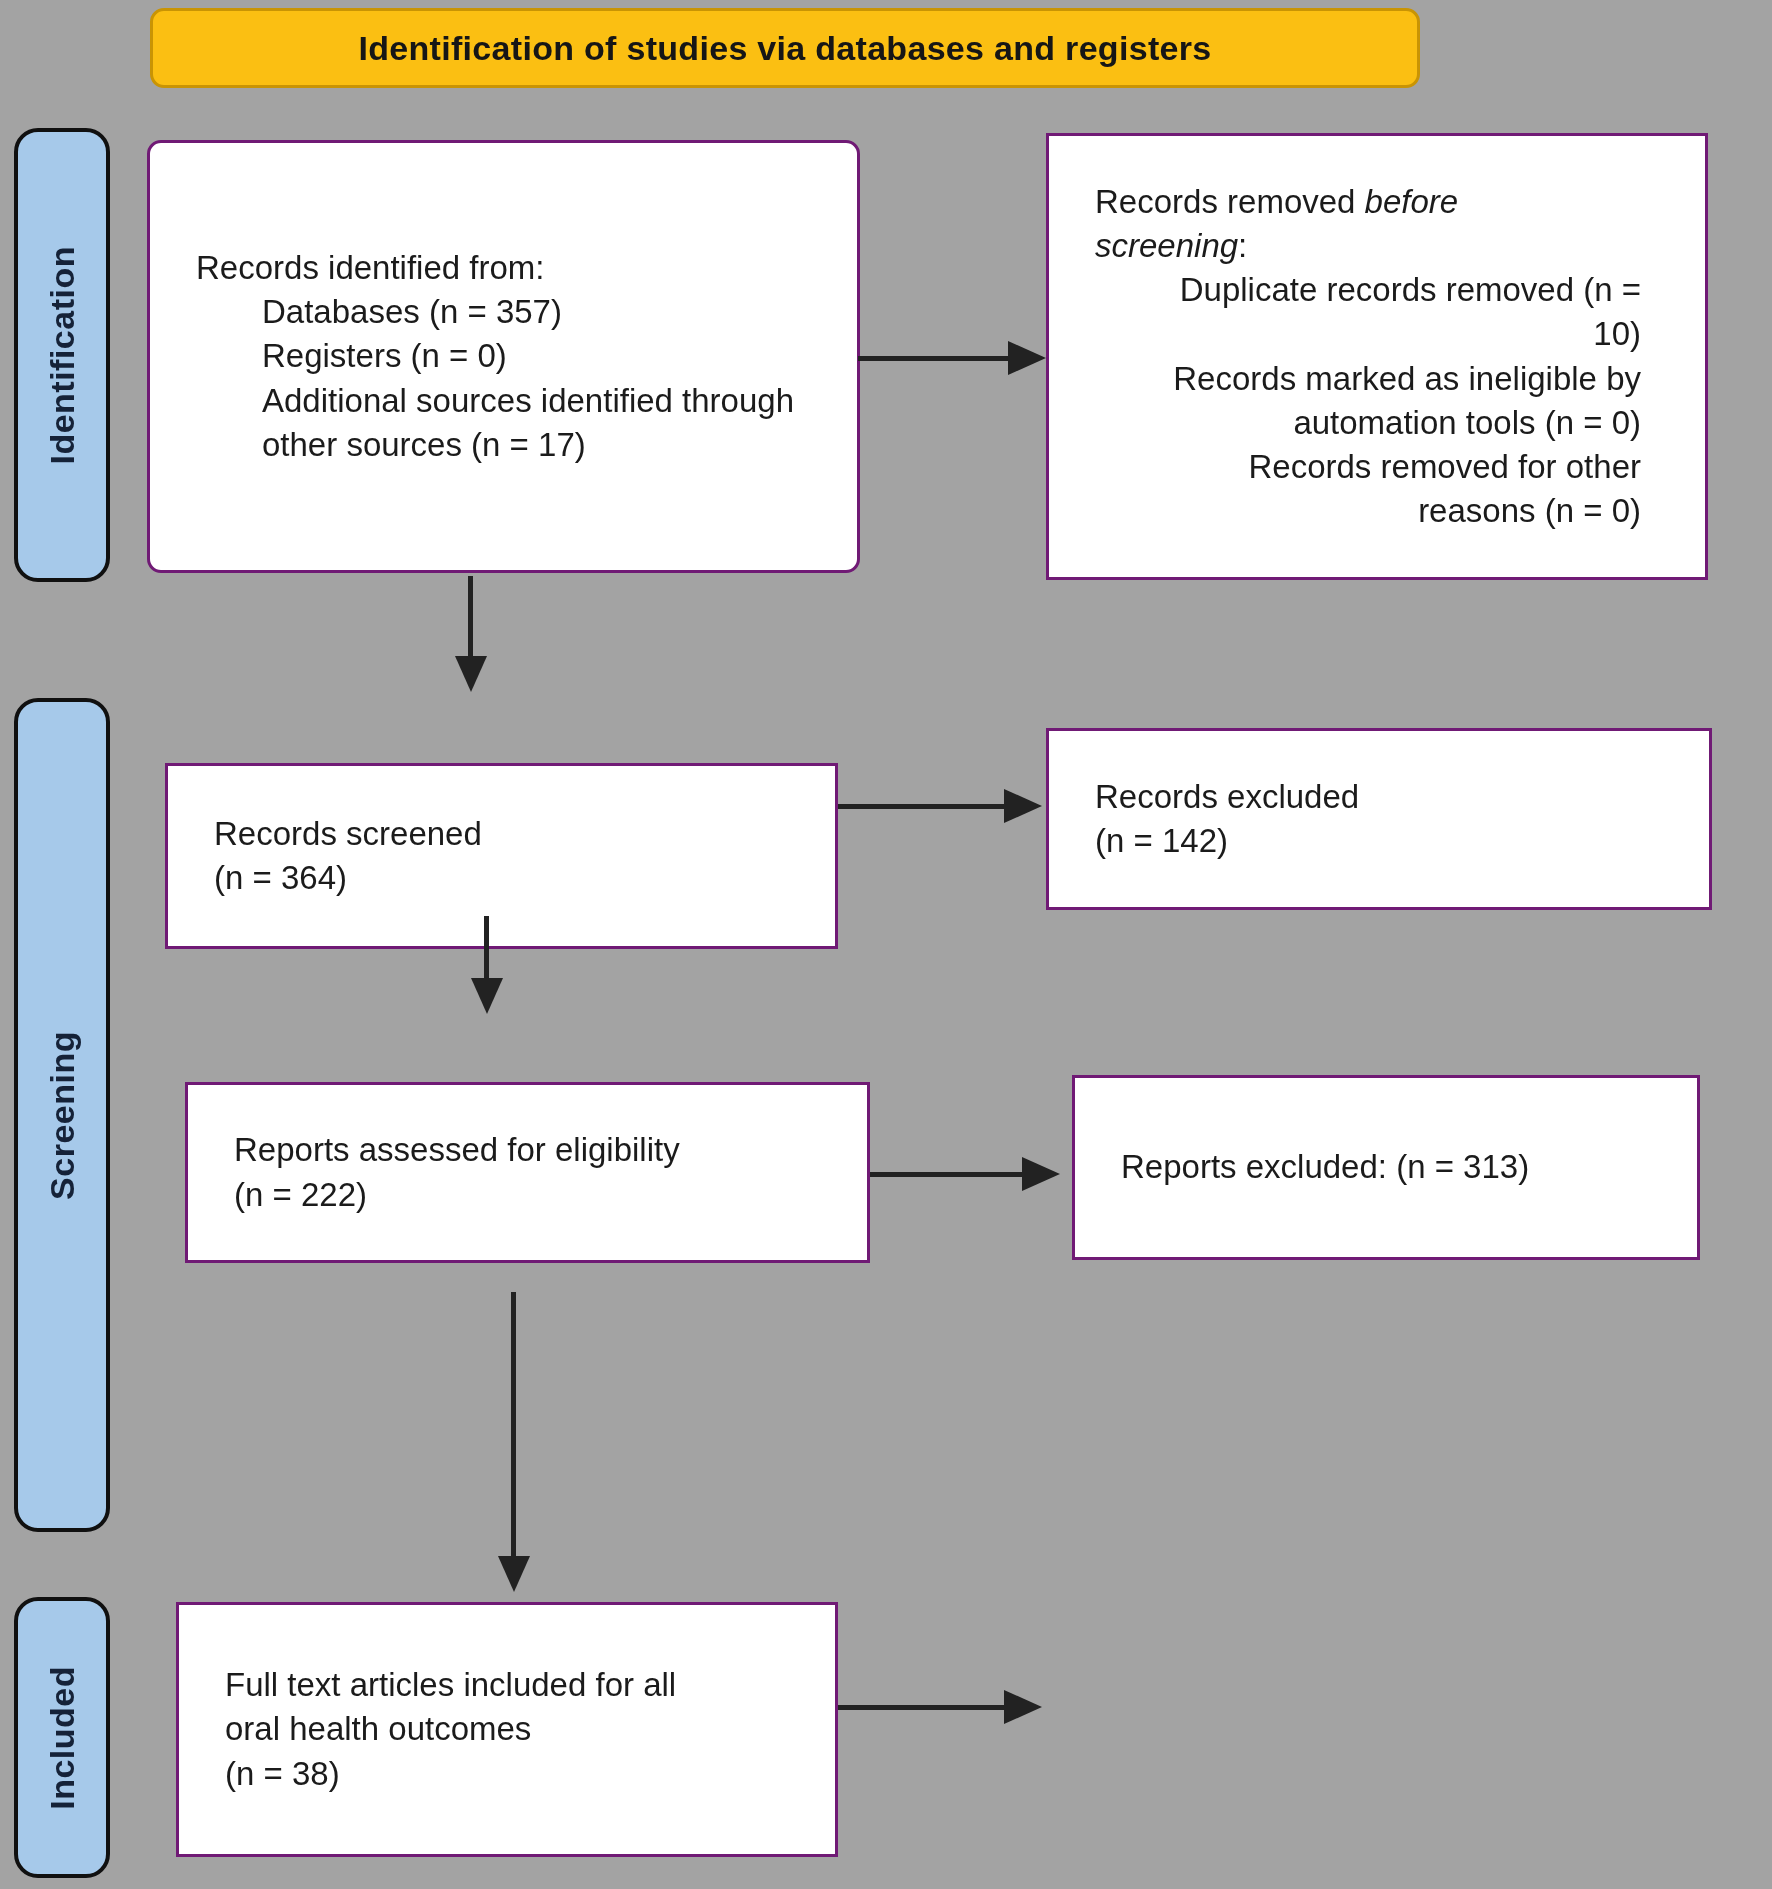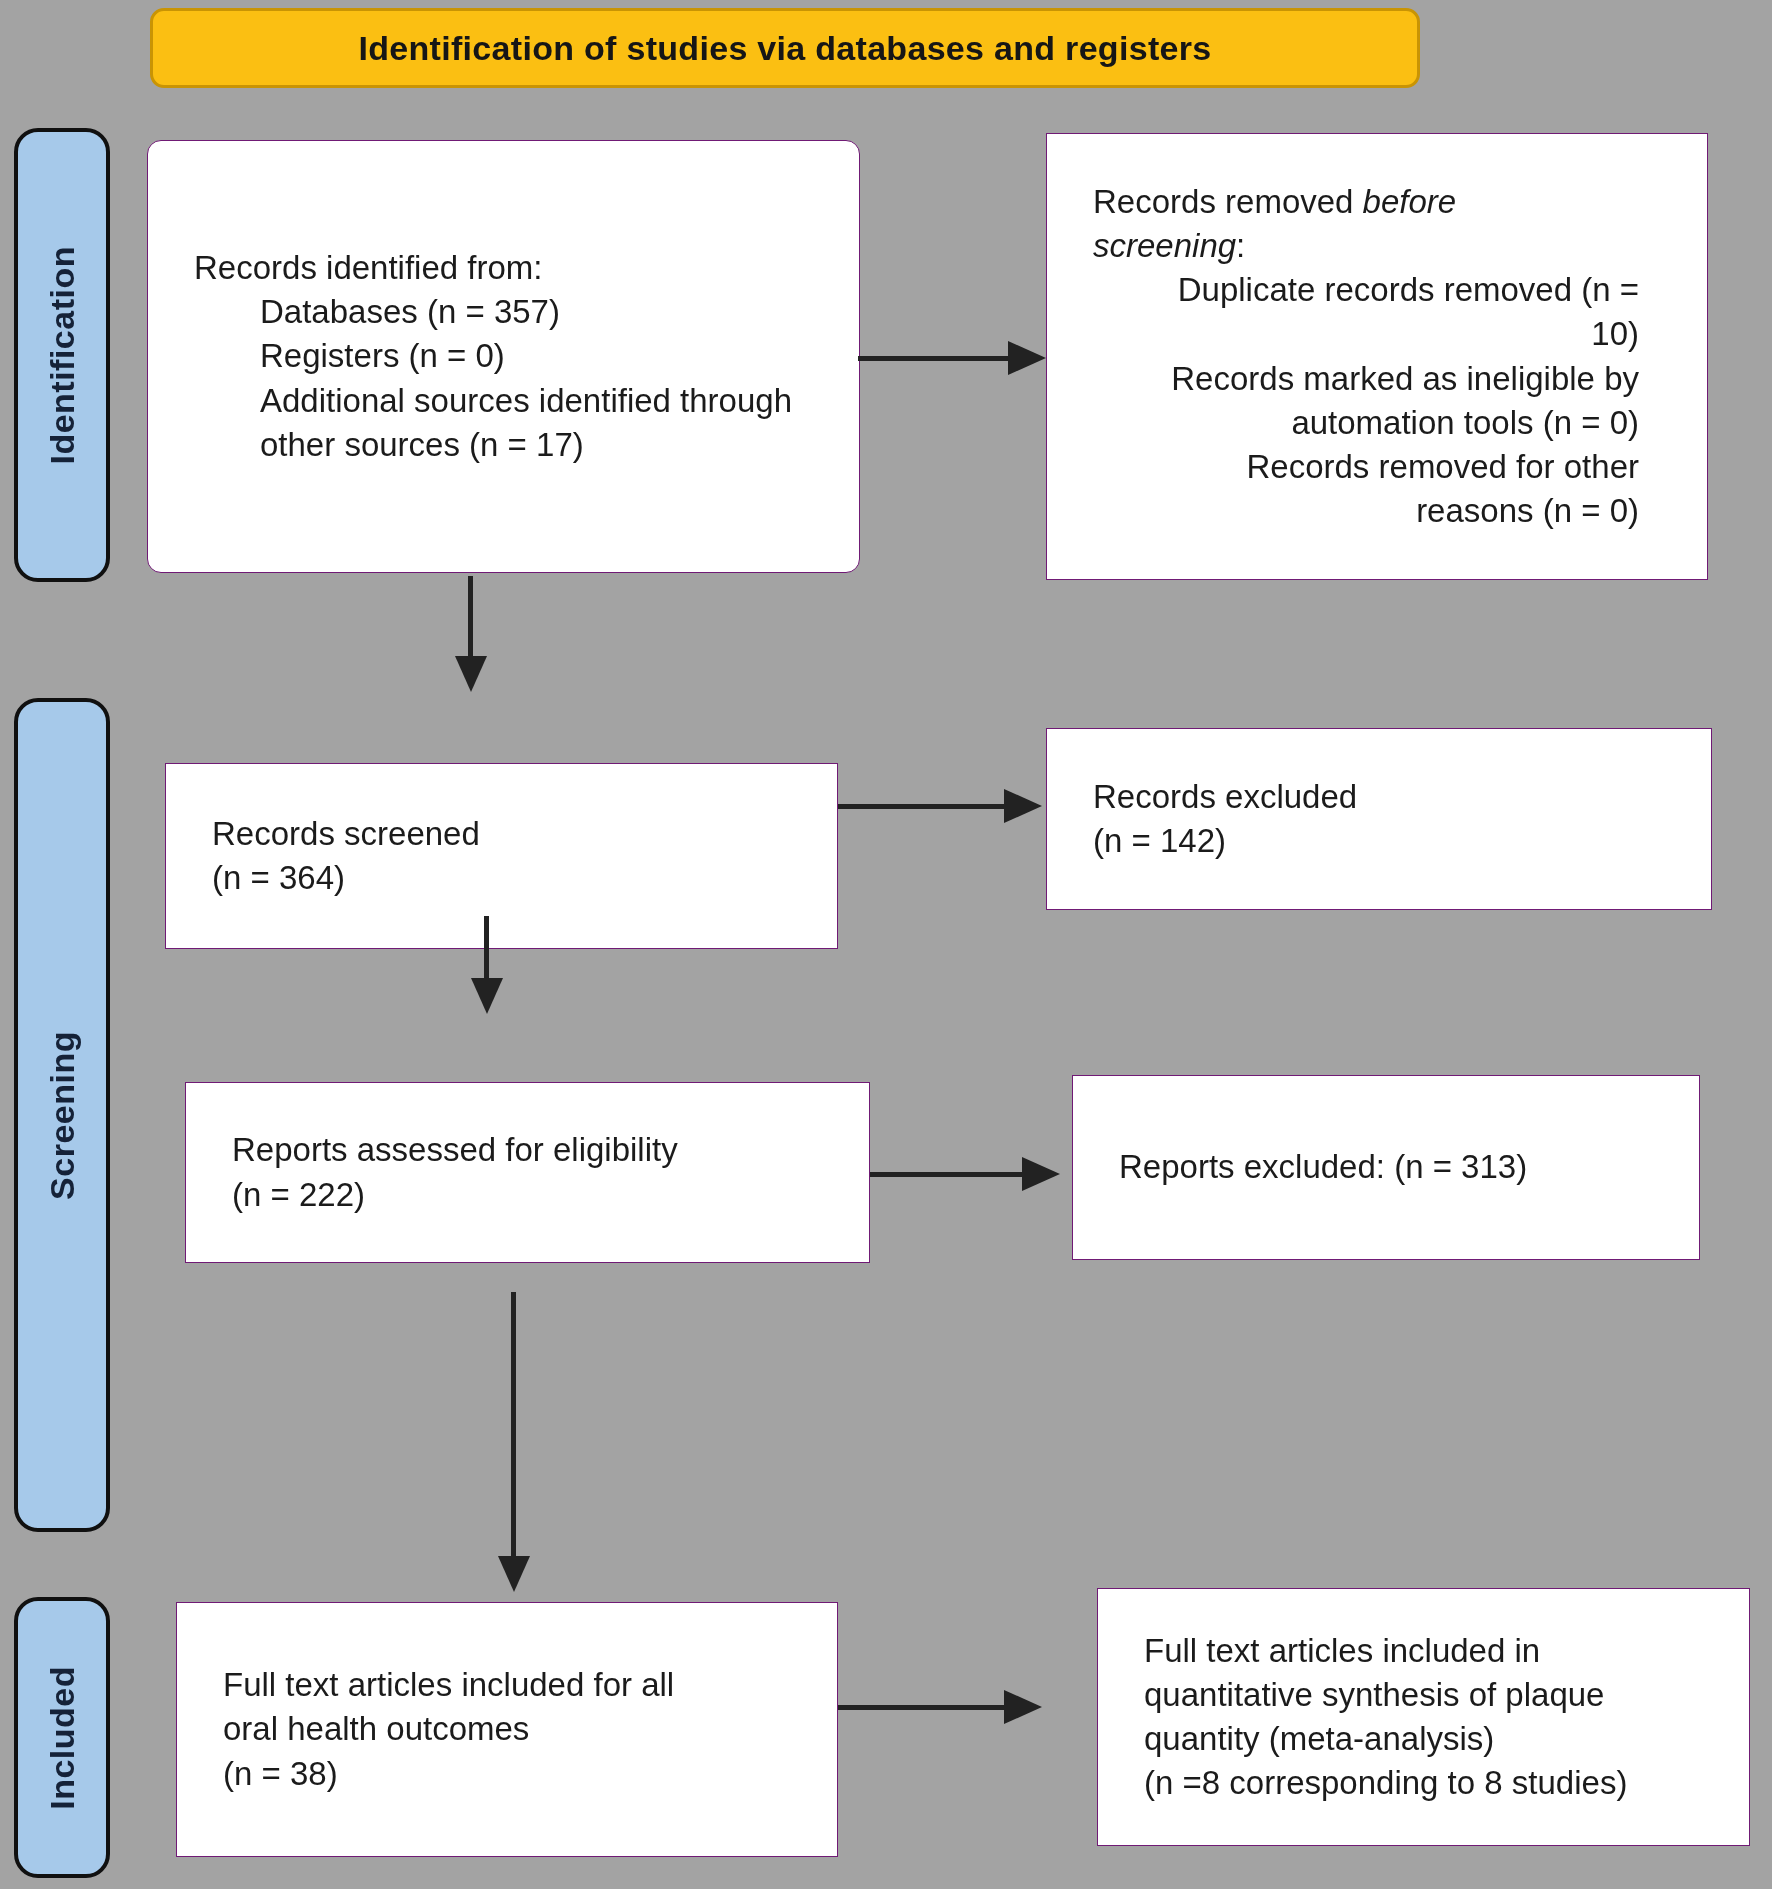--- a/index.html
+++ b/index.html
@@ -31,21 +31,21 @@
   .stage span{
     writing-mode:vertical-rl;transform:rotate(180deg);
     font-size:34px;font-weight:bold;color:#152238;letter-spacing:.5px;
   }
   #stage-identification{top:128px;height:454px;}
   #stage-screening{top:698px;height:834px;}
   #stage-included{top:1597px;height:281px;}
   
   .fbox{
     position:absolute;background:#ffffff;
-    border:1px solid #701a75;box-sizing:border-box;
+    border:3px solid #701a75;box-sizing:border-box;
     font-size:33px;line-height:1.34;color:var(--text,#1b1b1b);
     display:flex;flex-direction:column;justify-content:center;
     padding:0 28px 0 46px;
   }
   .fbox .indent{margin-left:66px;}
   #box-records-identified{left:147px;top:140px;width:713px;height:433px;border-radius:14px;}
   #box-records-identified .indent{max-width:560px;}
   #box-records-removed{left:1046px;top:133px;width:662px;height:447px;}
   #box-records-removed .intro{max-width:500px;}
   #box-records-removed .indent{max-width:480px;text-align:right;}
@@ -121,26 +121,20 @@
   <div class="fbox" id="box-reports-excluded">
     <div>Reports excluded: (n = 313)</div>
   </div>
 
   <div class="fbox" id="box-fulltext-included">
     <div>Full text articles included for all</div>
     <div>oral health outcomes</div>
     <div>(n = 38)</div>
   </div>
 
-  <div class="fbox" id="box-fulltext-quant">
-    <div>Full text articles included in</div>
-    <div>quantitative synthesis of plaque</div>
-    <div>quantity (meta-analysis)</div>
-    <div>(n =8 corresponding to 8 studies)</div>
-  </div>
 
   <div class="stem-h" style="left:858px;top:356px;width:152px;"></div>
   <div class="head-right" style="left:1008px;top:341px;"></div>
 
   <div class="stem-v" style="left:468px;top:576px;height:82px;"></div>
   <div class="head-down" style="left:455px;top:656px;"></div>
 
   <div class="stem-h" style="left:838px;top:804px;width:168px;"></div>
   <div class="head-right" style="left:1004px;top:789px;"></div>
 

